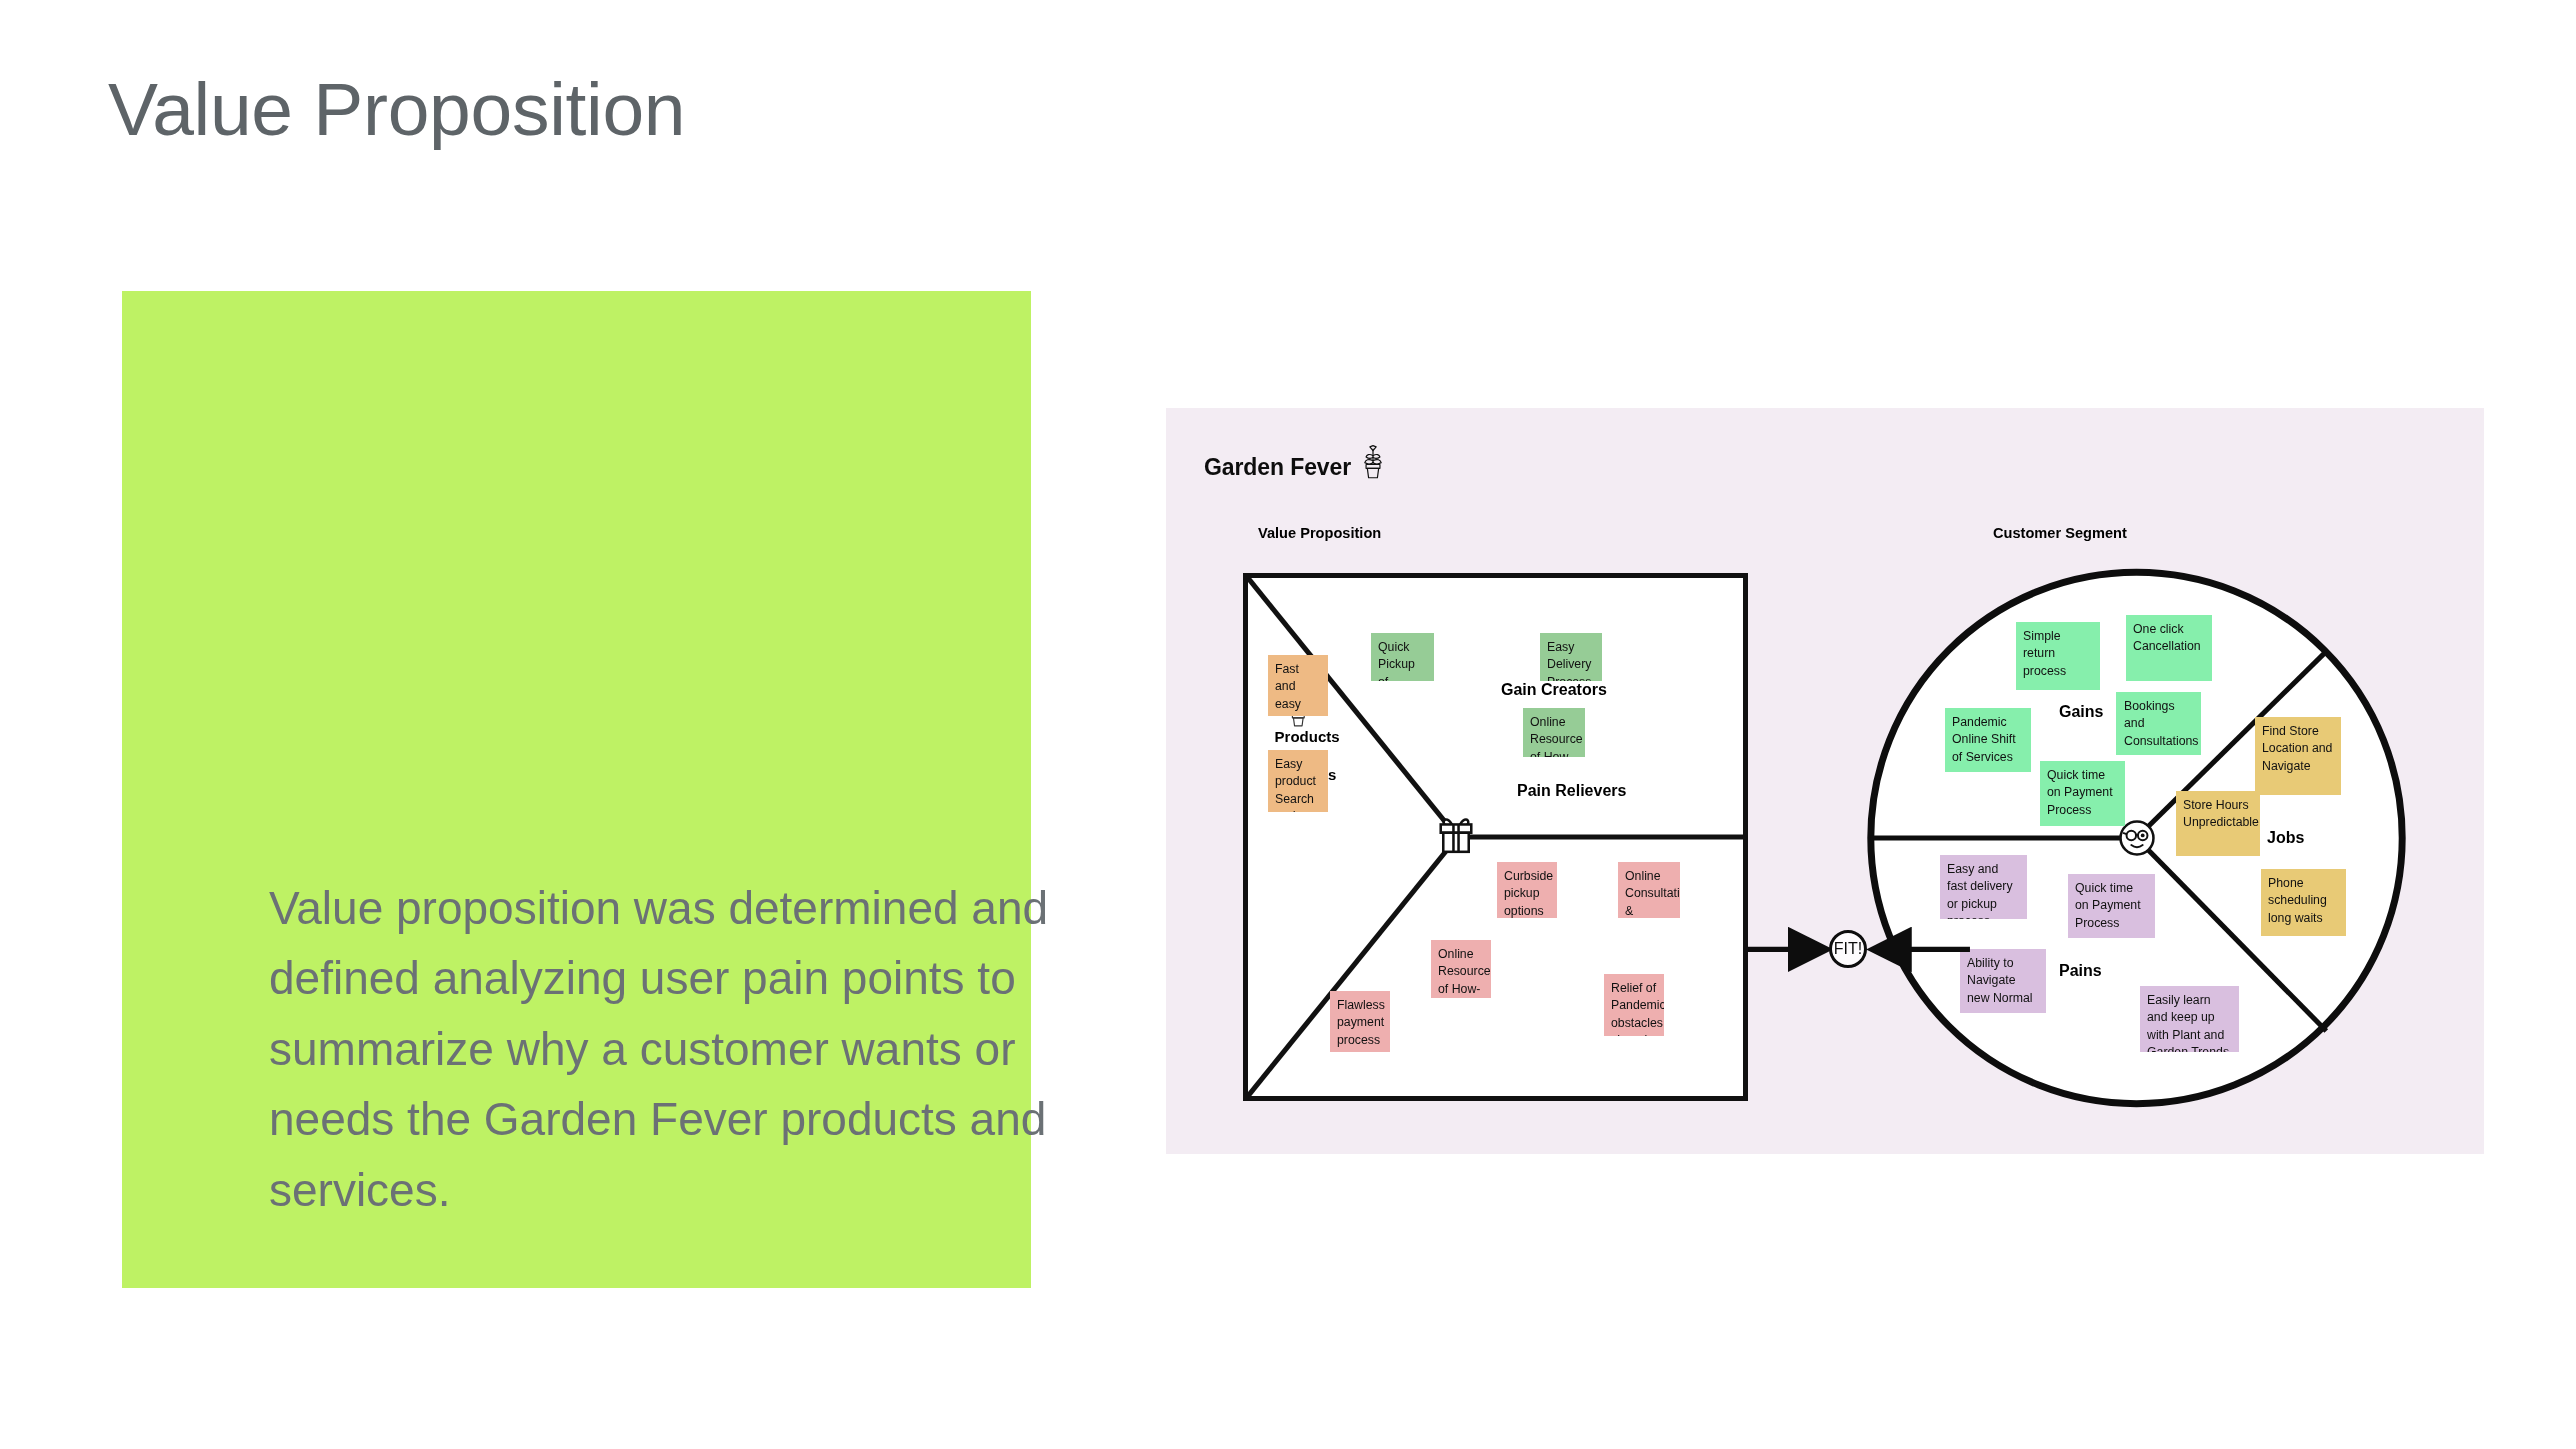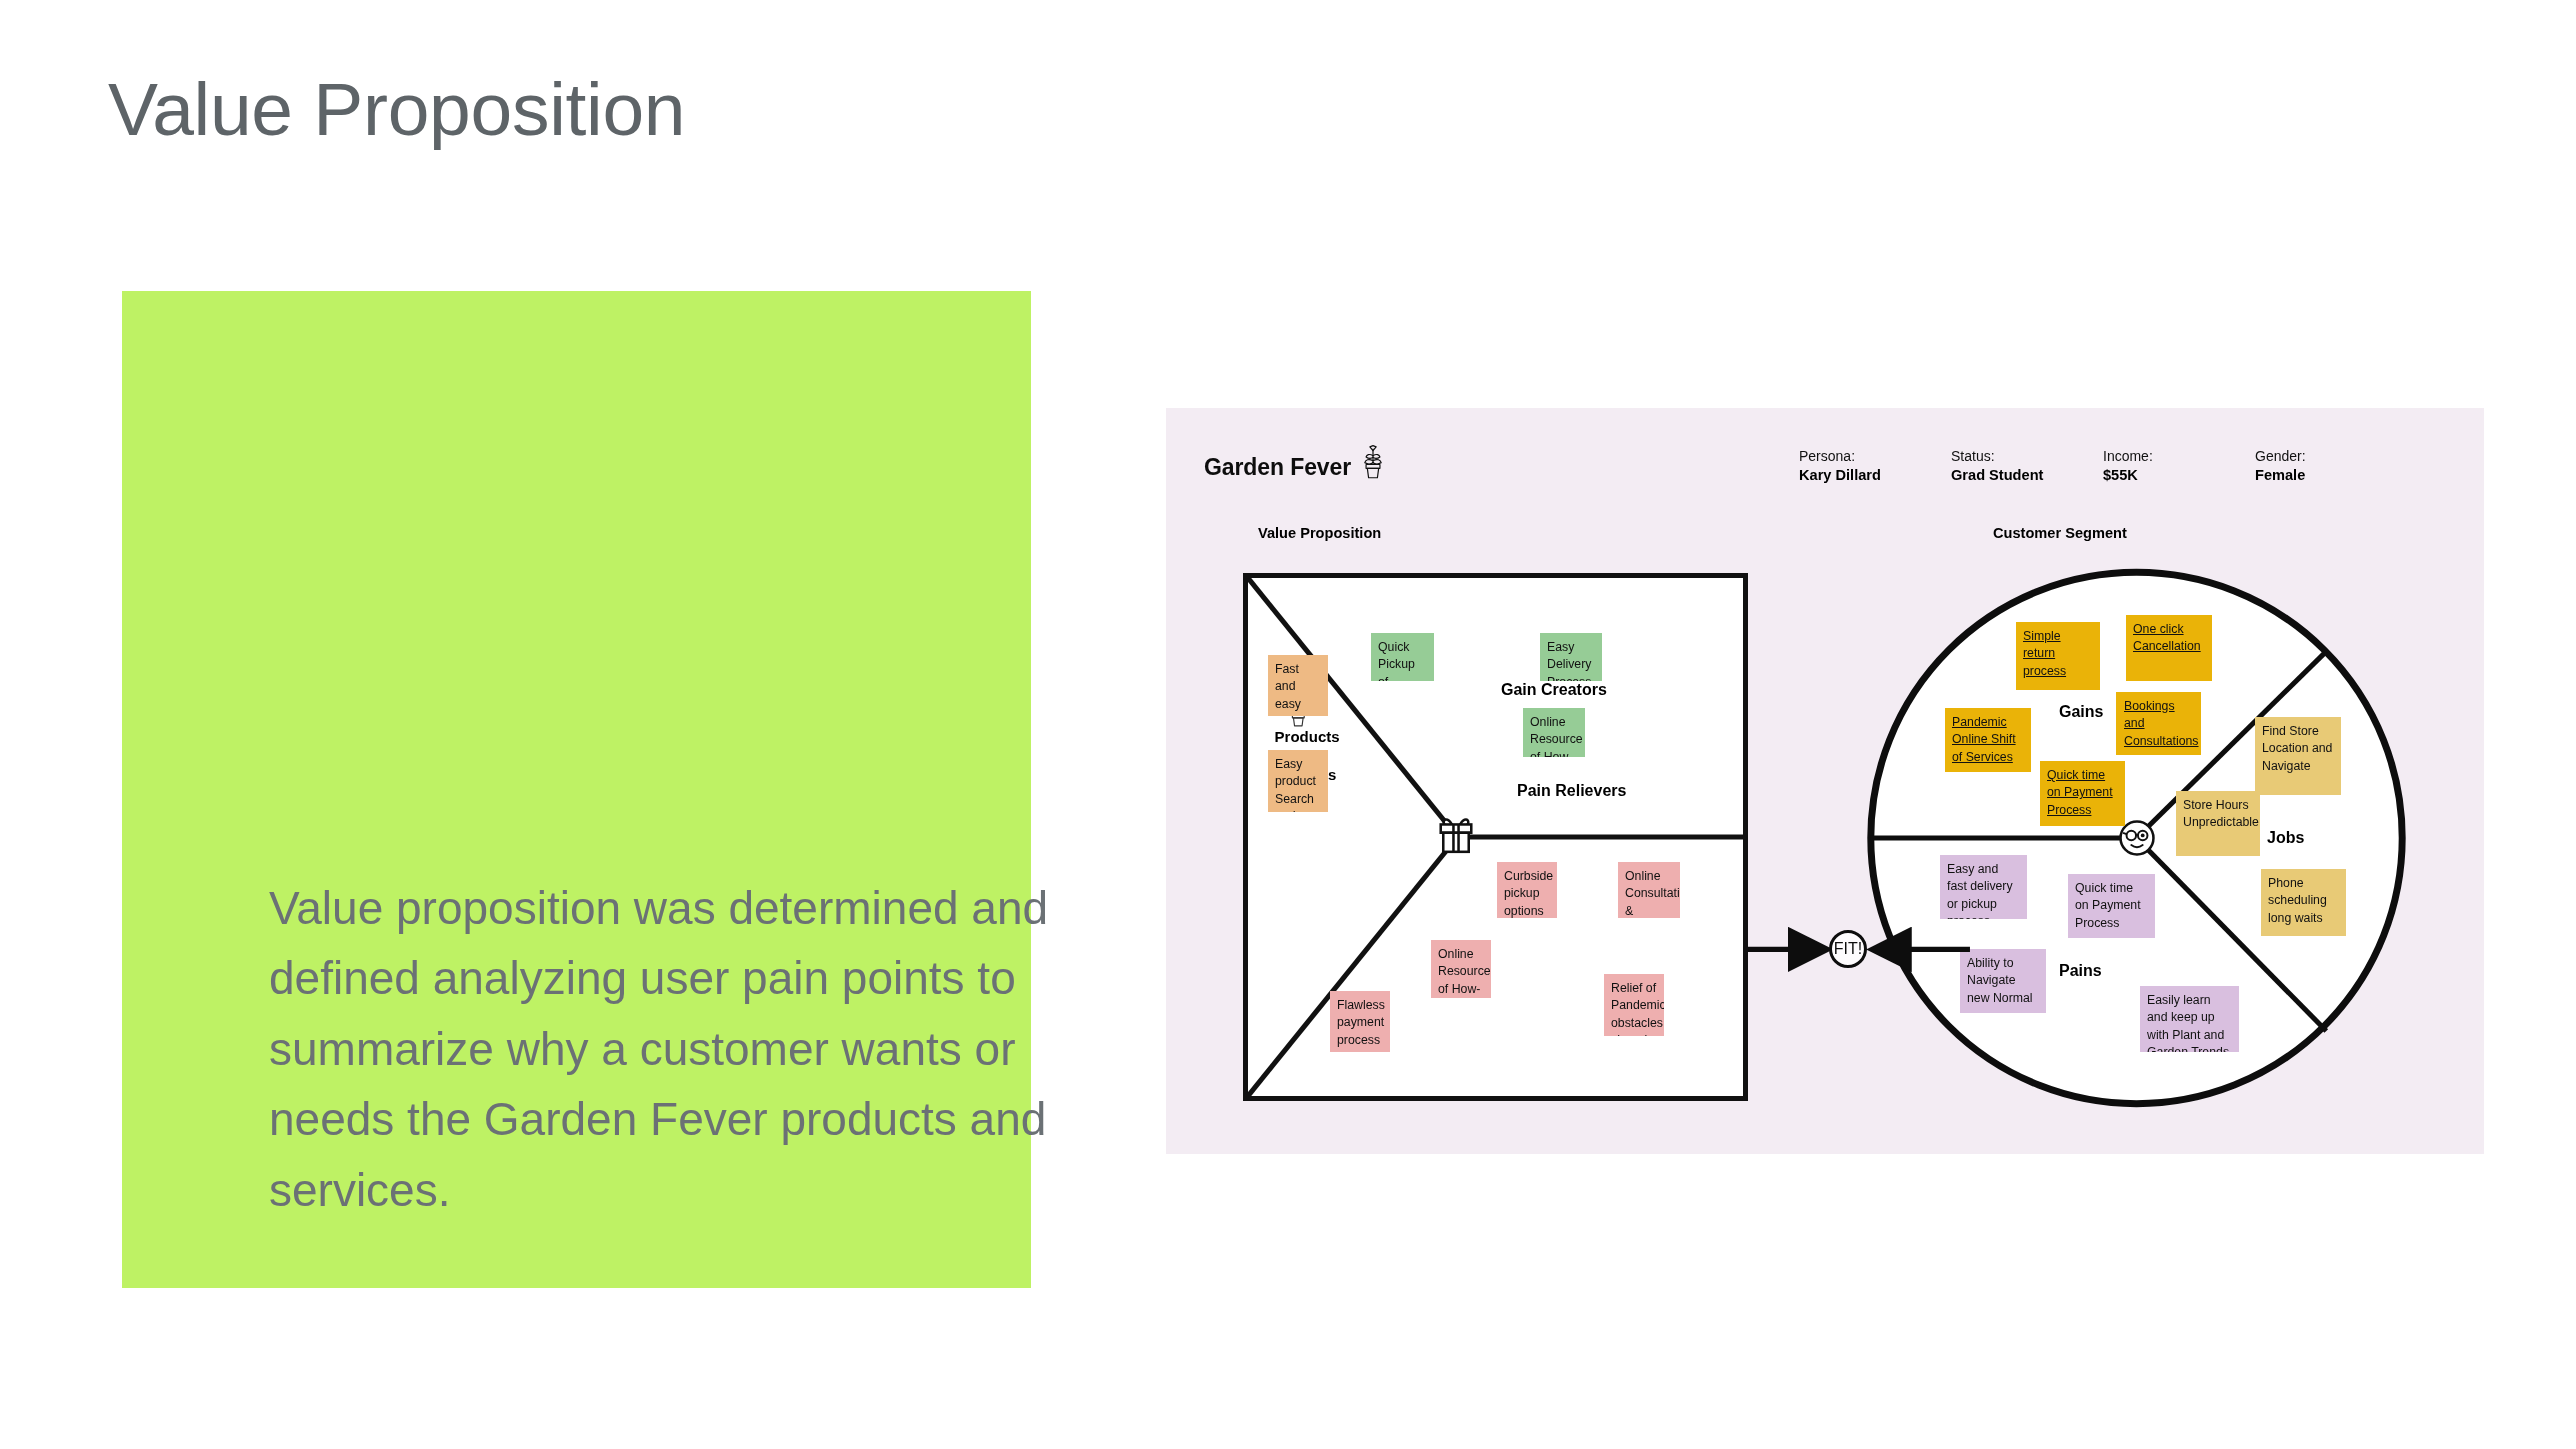--- a/index.html
+++ b/index.html
@@ -88,21 +88,21 @@
   
   .note{
     position:absolute; box-sizing:border-box;
     padding:5.7px 7px;
     font-size:12.3px; line-height:1.42; color:#111111;
     font-weight:400; overflow:hidden;
   }
   .n-green  { background:#96cc96; }
   .n-orange { background:#eeba84; }
   .n-pink   { background:#eeafaf; }
-  .n-blue   { background:#eab308;text-decoration:underline; }
+  .n-blue   { background:#86efac; }
   .n-gold   { background:#e8ca76; }
   .n-purple { background:#d9bfdf; }
 
   
   .qlabel{ position:absolute; font-size:16px; font-weight:700; color:#000; }
   .qlabel-sm{ font-size:15px; font-weight:700; color:#000; position:absolute;
               line-height:1.25; }
 </style>
 </head>
 <body>
@@ -126,38 +126,20 @@
           <path d="M22 17 C28 13 32 16 33 19 C29 22 24 22 22 19"></path>
           <path d="M22 25 C15 21 10 24 9 28 C14 31 20 31 22 27"></path>
           <path d="M22 25 C29 21 34 24 35 28 C30 31 24 31 22 27"></path>
           <rect x="11" y="31" width="22" height="6"></rect>
           <path d="M13 37 L15 52 L29 52 L31 37 Z"></path>
         </g>
       </svg>
     </span>
   </div>
 
-  <div class="meta-strip">
-    <div class="meta-item">
-      <div class="meta-label">Persona:</div>
-      <div class="meta-value">Kary Dillard</div>
-    </div>
-    <div class="meta-item">
-      <div class="meta-label">Status:</div>
-      <div class="meta-value">Grad Student</div>
-    </div>
-    <div class="meta-item">
-      <div class="meta-label">Income:</div>
-      <div class="meta-value">$55K</div>
-    </div>
-    <div class="meta-item">
-      <div class="meta-label">Gender:</div>
-      <div class="meta-value">Female</div>
-    </div>
-  </div>
 
   <div class="cap cap-vp">Value Proposition</div>
   <div class="cap cap-cs">Customer Segment</div>
 
   <div class="vp-square">
     <svg class="vp-svg" viewBox="0 0 780 816" preserveAspectRatio="none">
       <line x1="0" y1="0" x2="330" y2="408" stroke="#111" stroke-width="8"></line>
       <line x1="0" y1="816" x2="330" y2="408" stroke="#111" stroke-width="8"></line>
       <line x1="330" y1="408" x2="780" y2="408" stroke="#111" stroke-width="8"></line>
     </svg>

